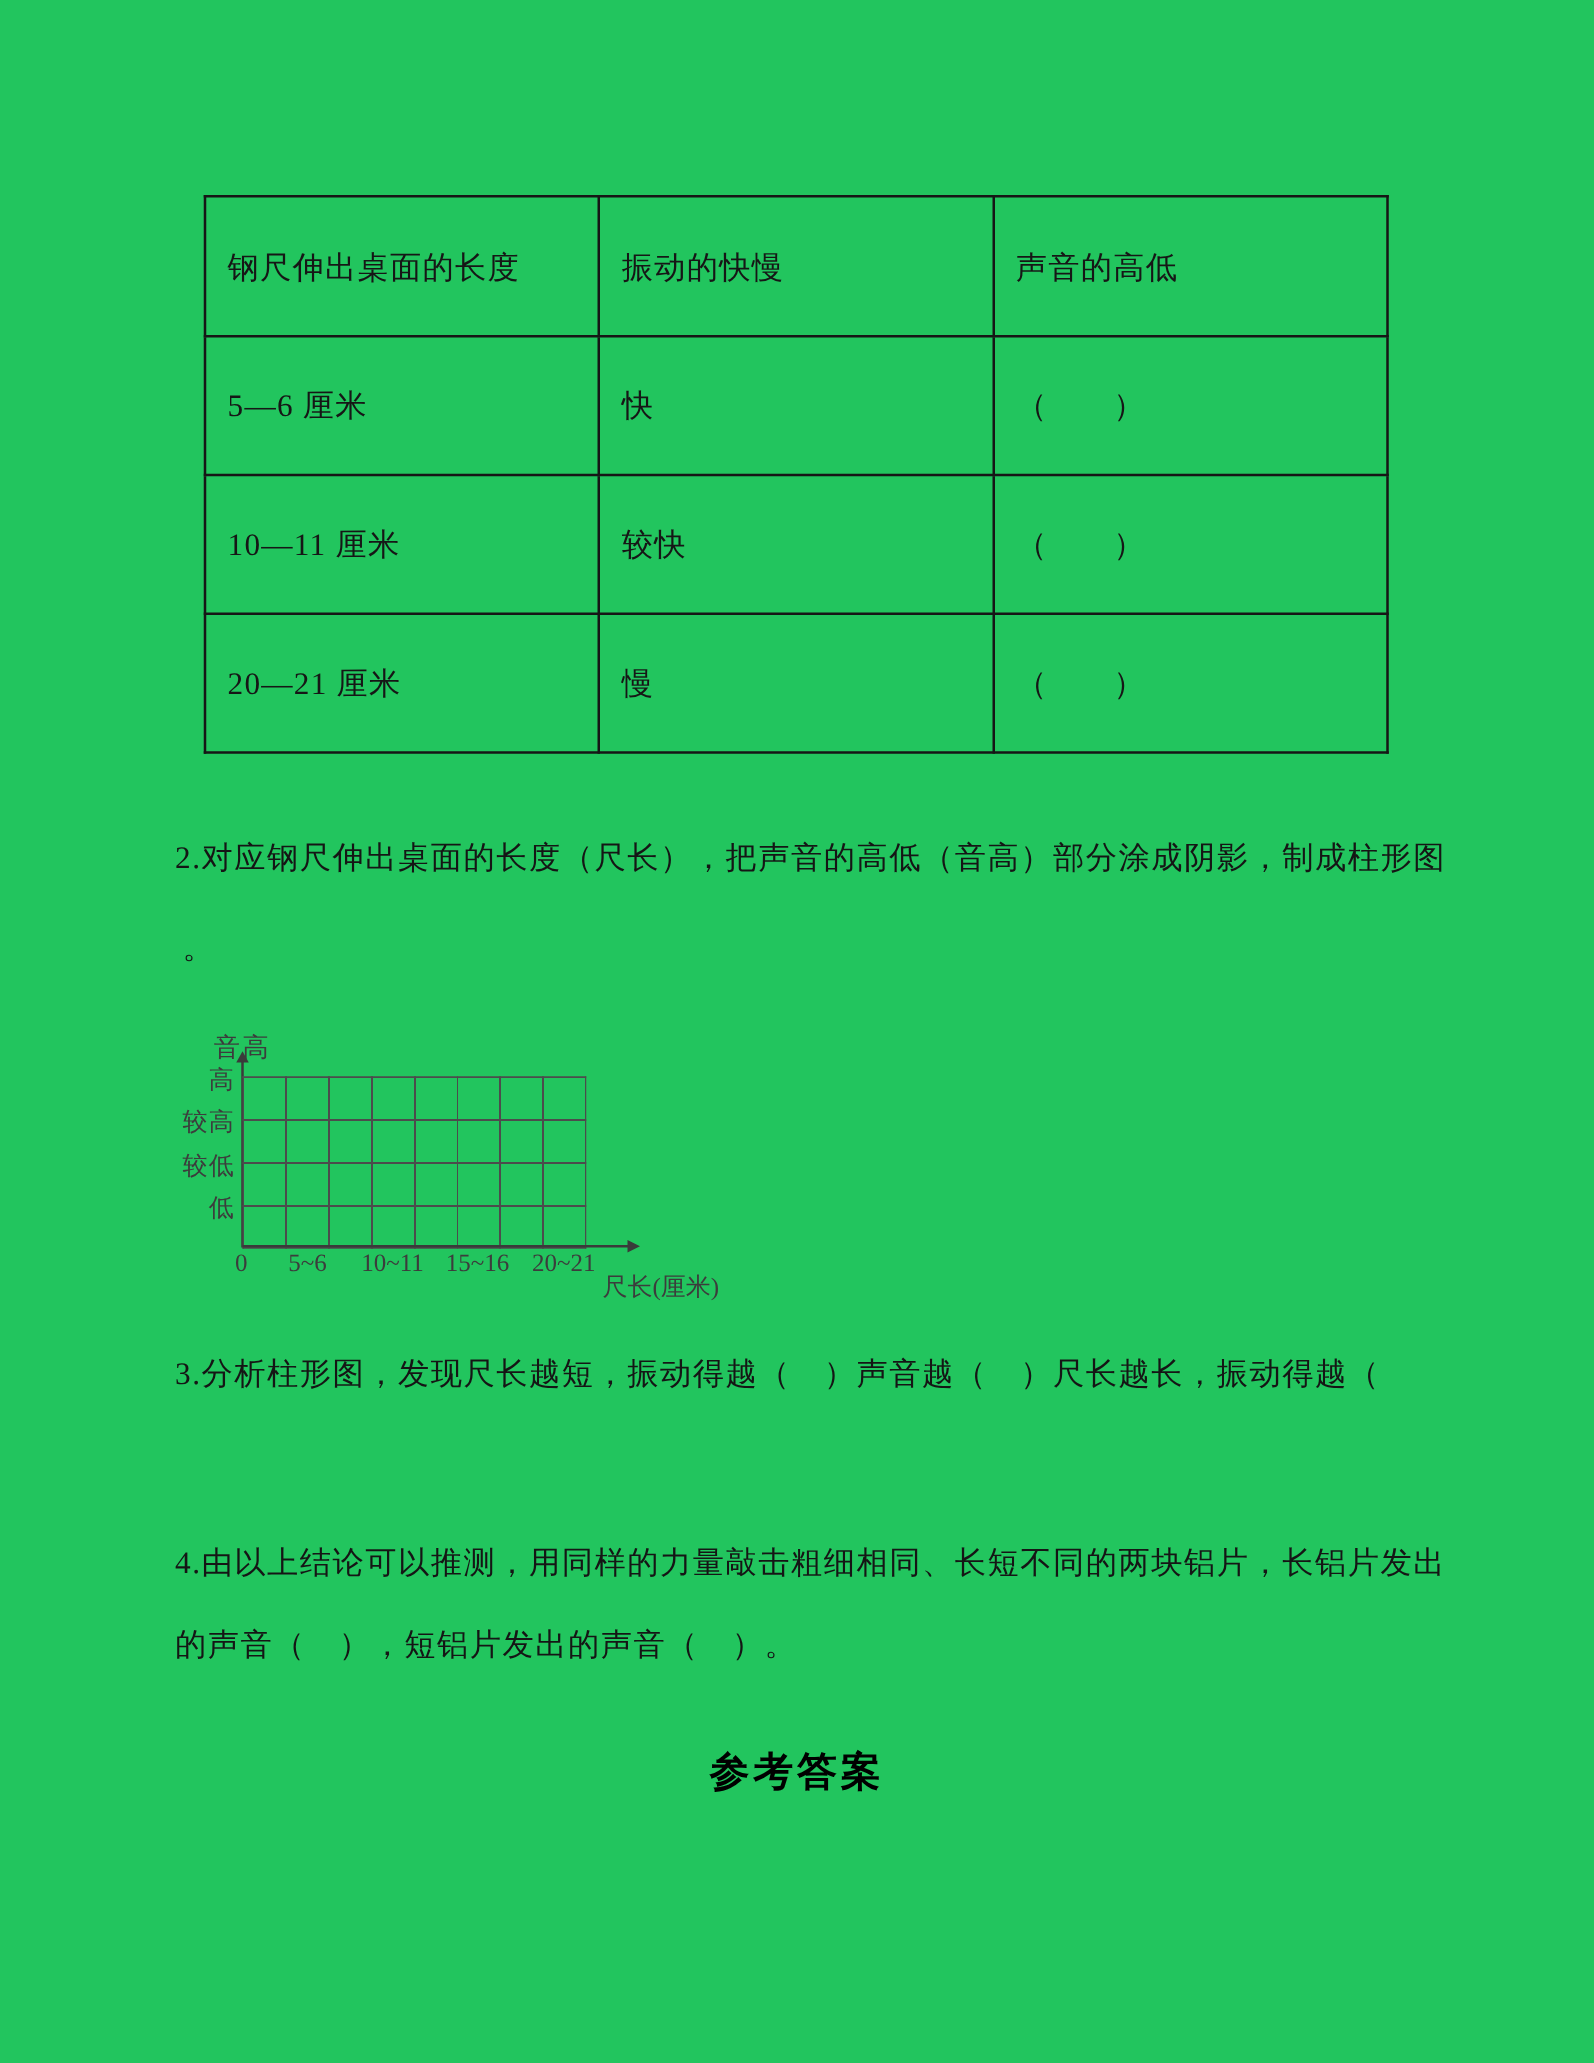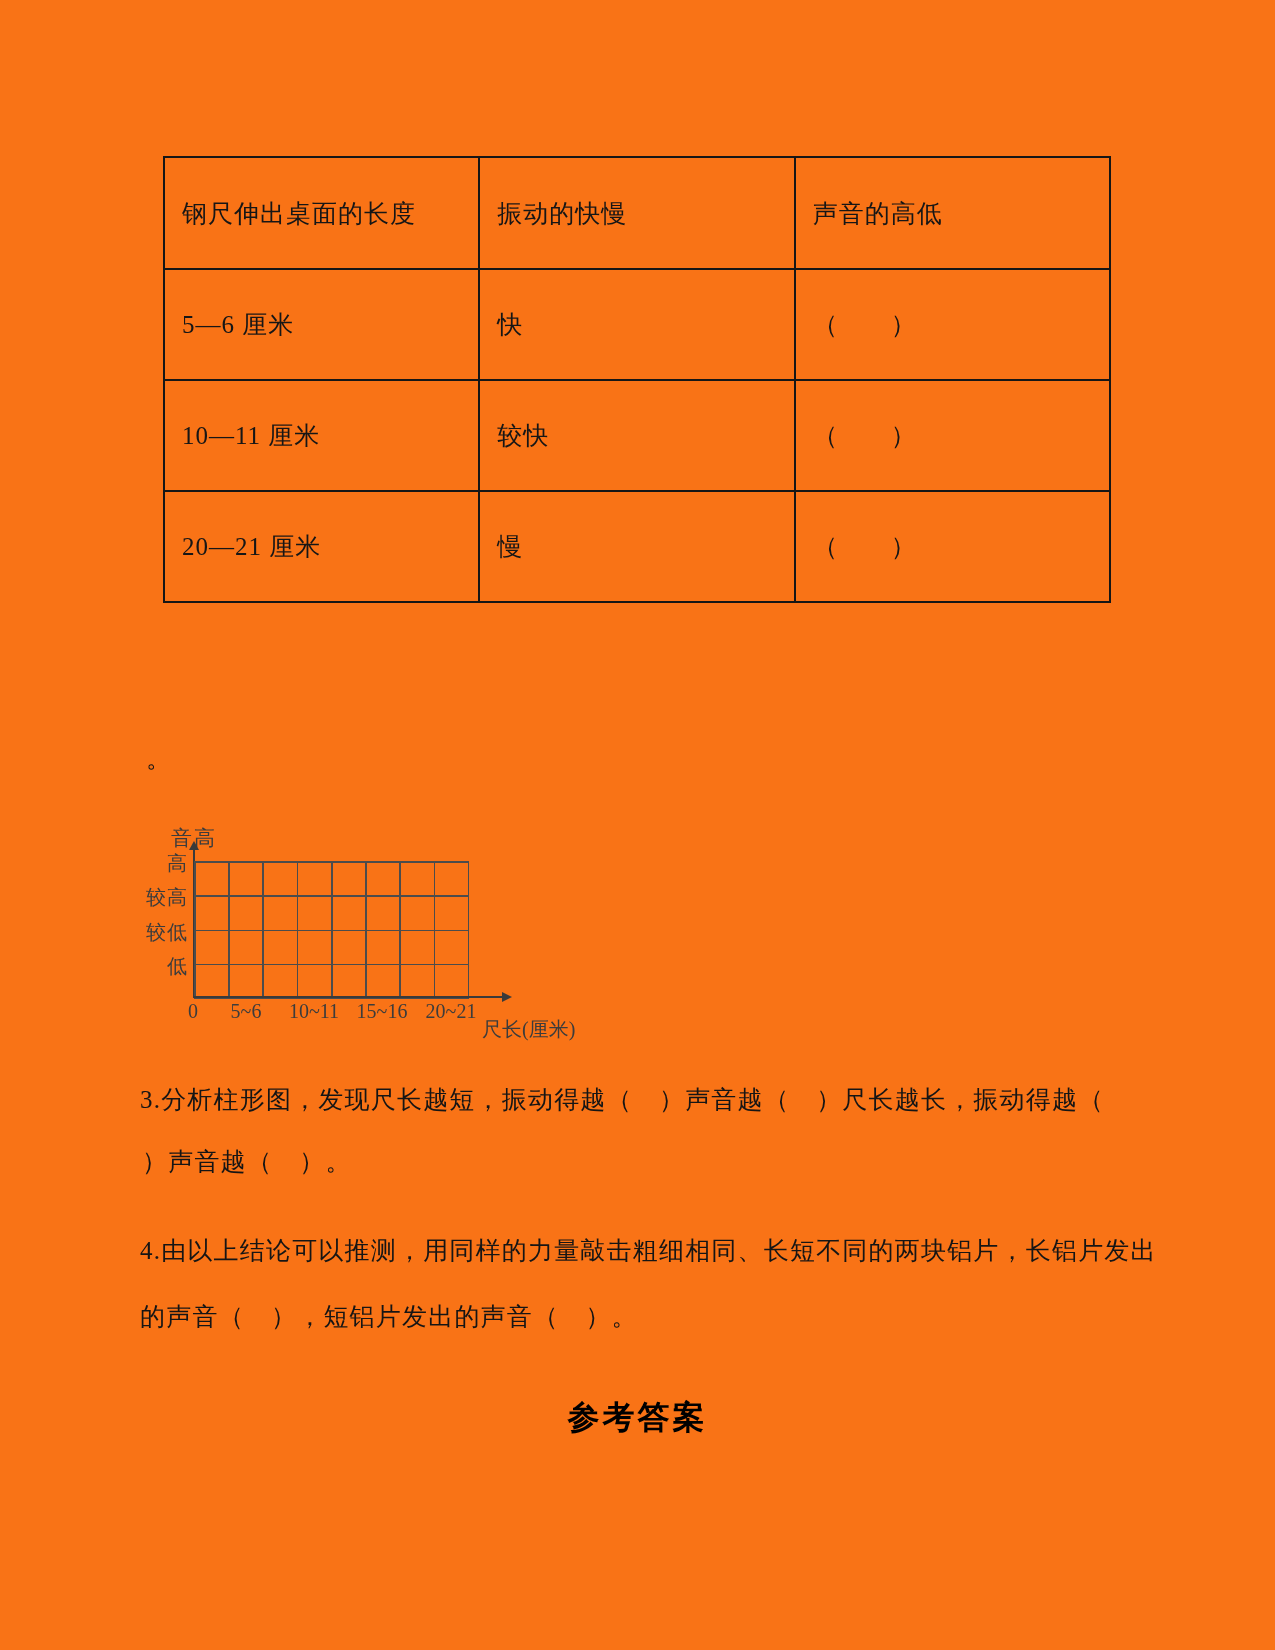--- a/index.html
+++ b/index.html
@@ -1,19 +1,19 @@
 <!DOCTYPE html>
 <html><head>
 <meta charset="utf-8">
 <style>
   html,body{margin:0;padding:0;background:#ffffff;}
   #page{
     position:relative;
     width:1275px;height:1650px;
-    background:#f97316;
+    background:#22c55e;
     font-family:"Liberation Serif","DejaVu Serif",serif;
     color:#1a1a1a;
     overflow:hidden;
   }
   
   #ruler-table{
     position:absolute;left:163px;top:156px;
     width:948px;height:447px;
     border-collapse:collapse;table-layout:fixed;
   }
@@ -88,20 +88,21 @@
       <td class="pitch-cell">（　　）</td>
     </tr>
     <tr class="body-row">
       <td>20—21 厘米</td>
       <td>慢</td>
       <td class="pitch-cell">（　　）</td>
     </tr>
   </tbody>
     </table>
 
+  <div class="qline" style="top:672px;">2.对应钢尺伸出桌面的长度（尺长），把声音的高低（音高）部分涂成阴影，制成柱形图</div>
   <div class="qline" style="top:744px;left:146px;">。</div>
 
   <div>
     <div class="chart-el" id="y-axis-title">音高</div>
     <div class="chart-el" id="y-axis-arrow"></div>
     <div class="chart-el" id="y-axis-line"></div>
     <div class="chart-el" id="chart-grid"></div>
     <div class="chart-el" id="x-axis-line"></div>
     <div class="chart-el" id="x-axis-arrow"></div>
 
@@ -112,20 +113,19 @@
 
     <div class="chart-el x-tick" style="left:185px;width:16px;">0</div>
     <div class="chart-el x-tick" style="left:213px;width:66px;">5~6</div>
     <div class="chart-el x-tick" style="left:274px;width:80px;">10~11</div>
     <div class="chart-el x-tick" style="left:342px;width:80px;">15~16</div>
     <div class="chart-el x-tick" style="left:411px;width:80px;">20~21</div>
     <div class="chart-el" id="x-axis-title">尺长(厘米)</div>
   </div>
 
   <div class="qline" style="top:1085px;">3.分析柱形图，发现尺长越短，振动得越（　）声音越（　）尺长越长，振动得越（</div>
-  <div class="qline" style="top:1147px;left:142px;">）声音越（　）。</div>
 
   <div class="qline" style="top:1236px;font-family:Liberation Serif, serif;">4.由以上结论可以推测，用同样的力量敲击粗细相同、长短不同的两块铝片，长铝片发出</div>
   <div class="qline" style="top:1302px;">的声音（　），短铝片发出的声音（　）。</div>
 
   <div id="answers-heading">参考答案</div>
 
 </div>
 
 </body></html>

